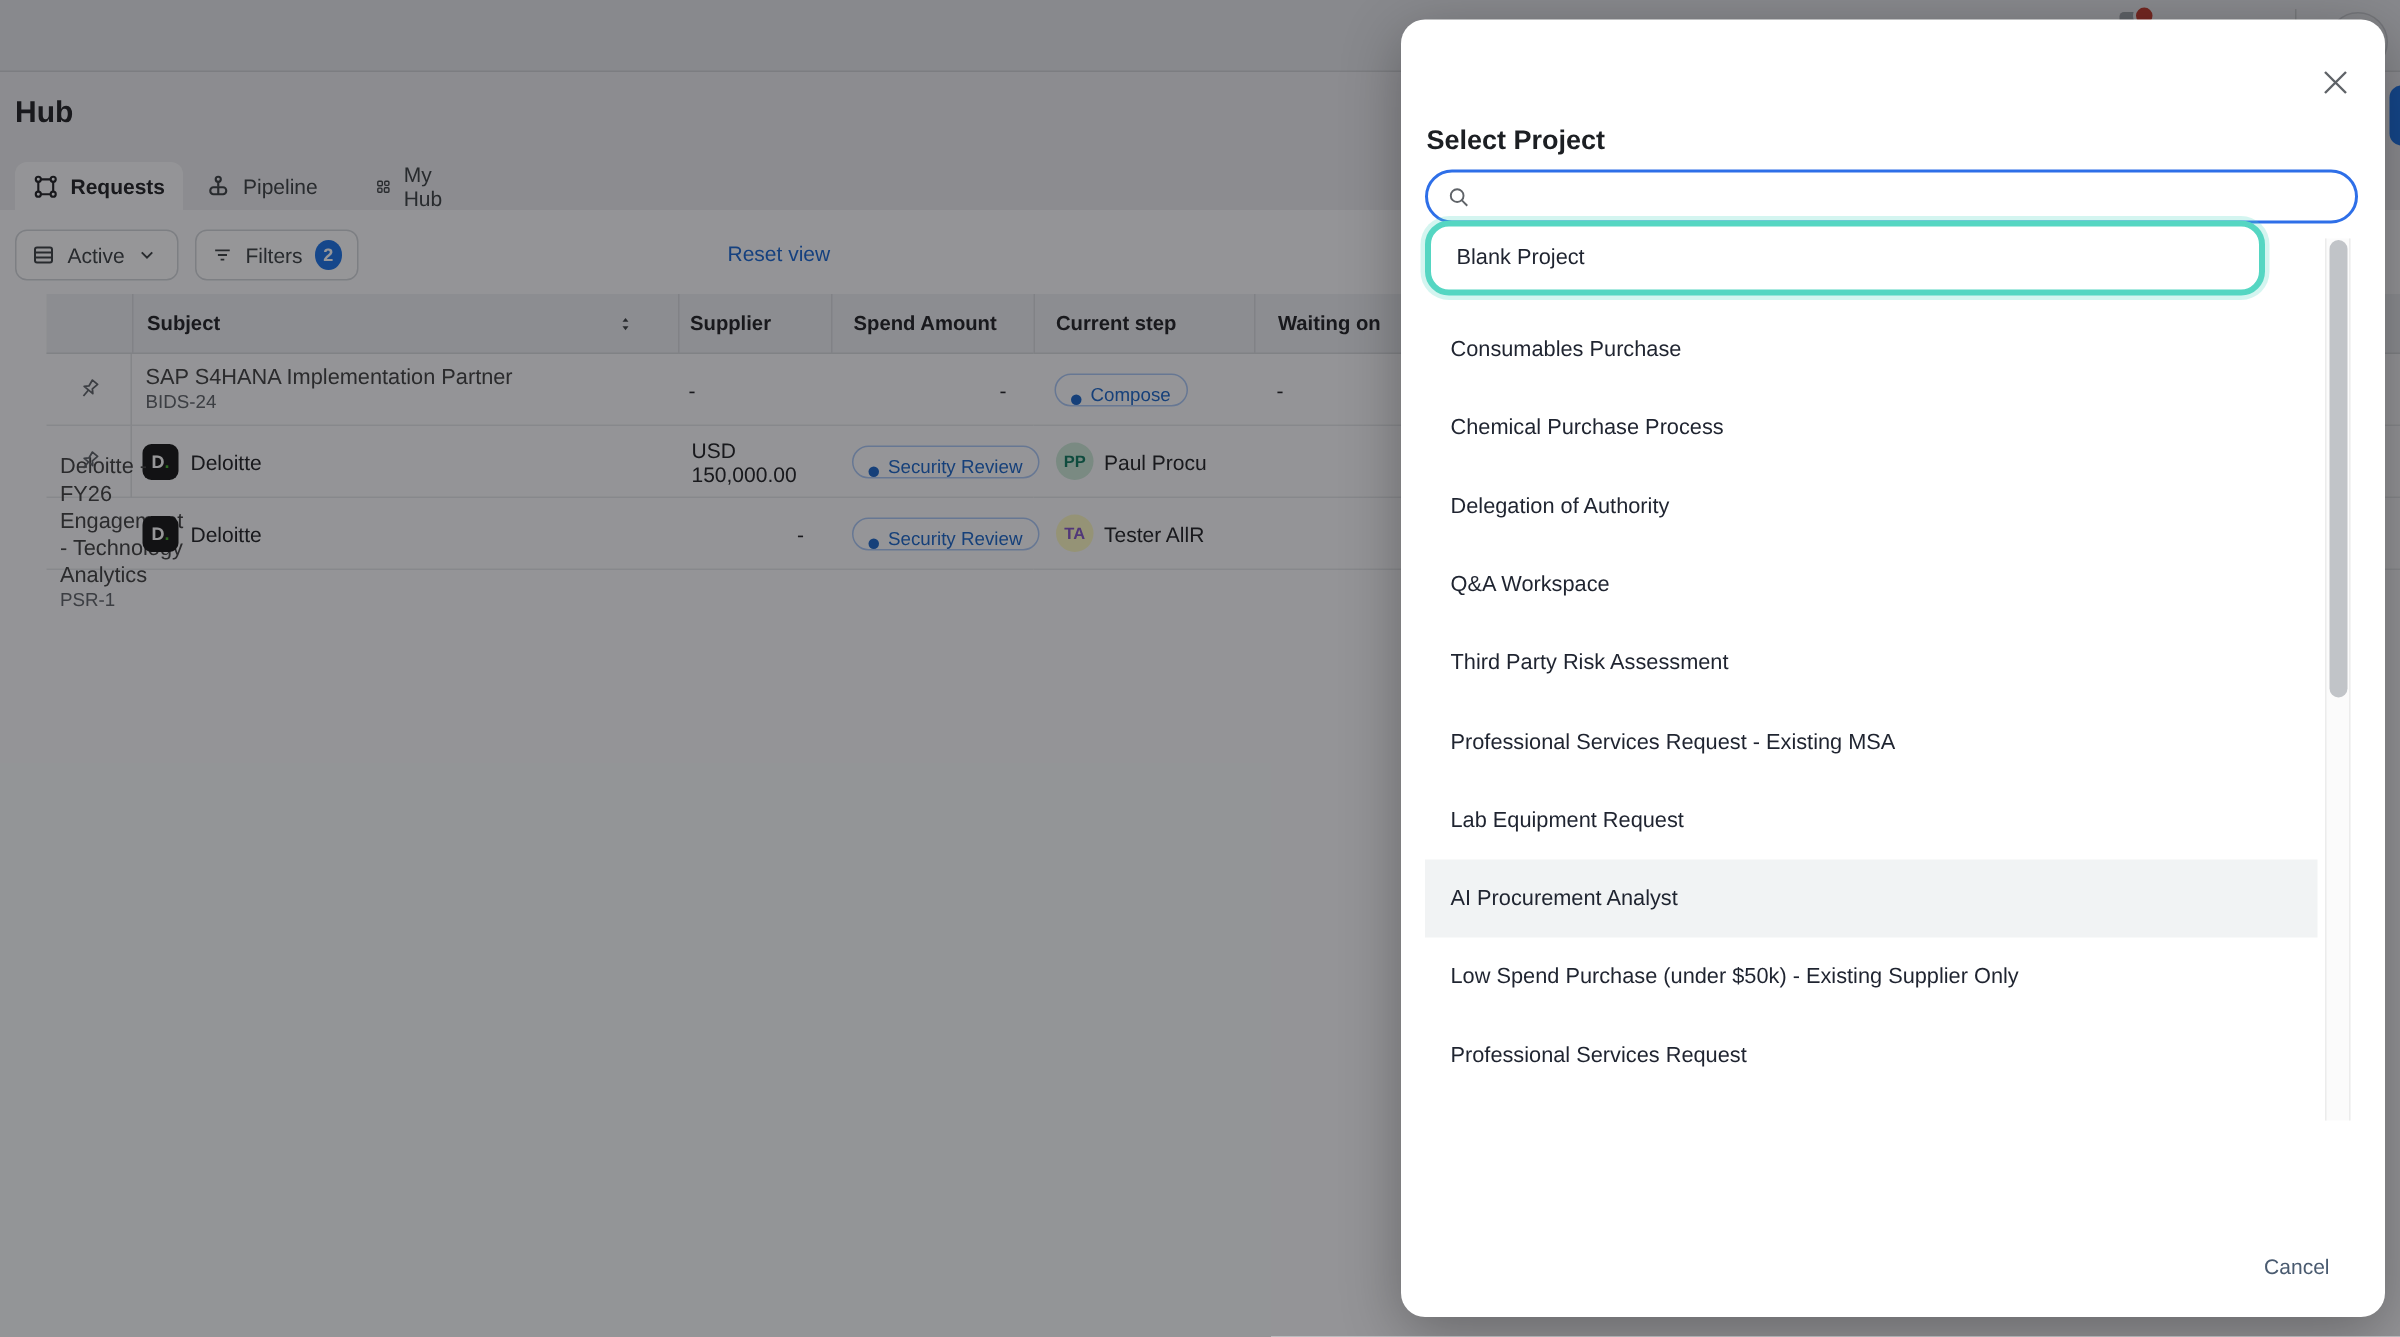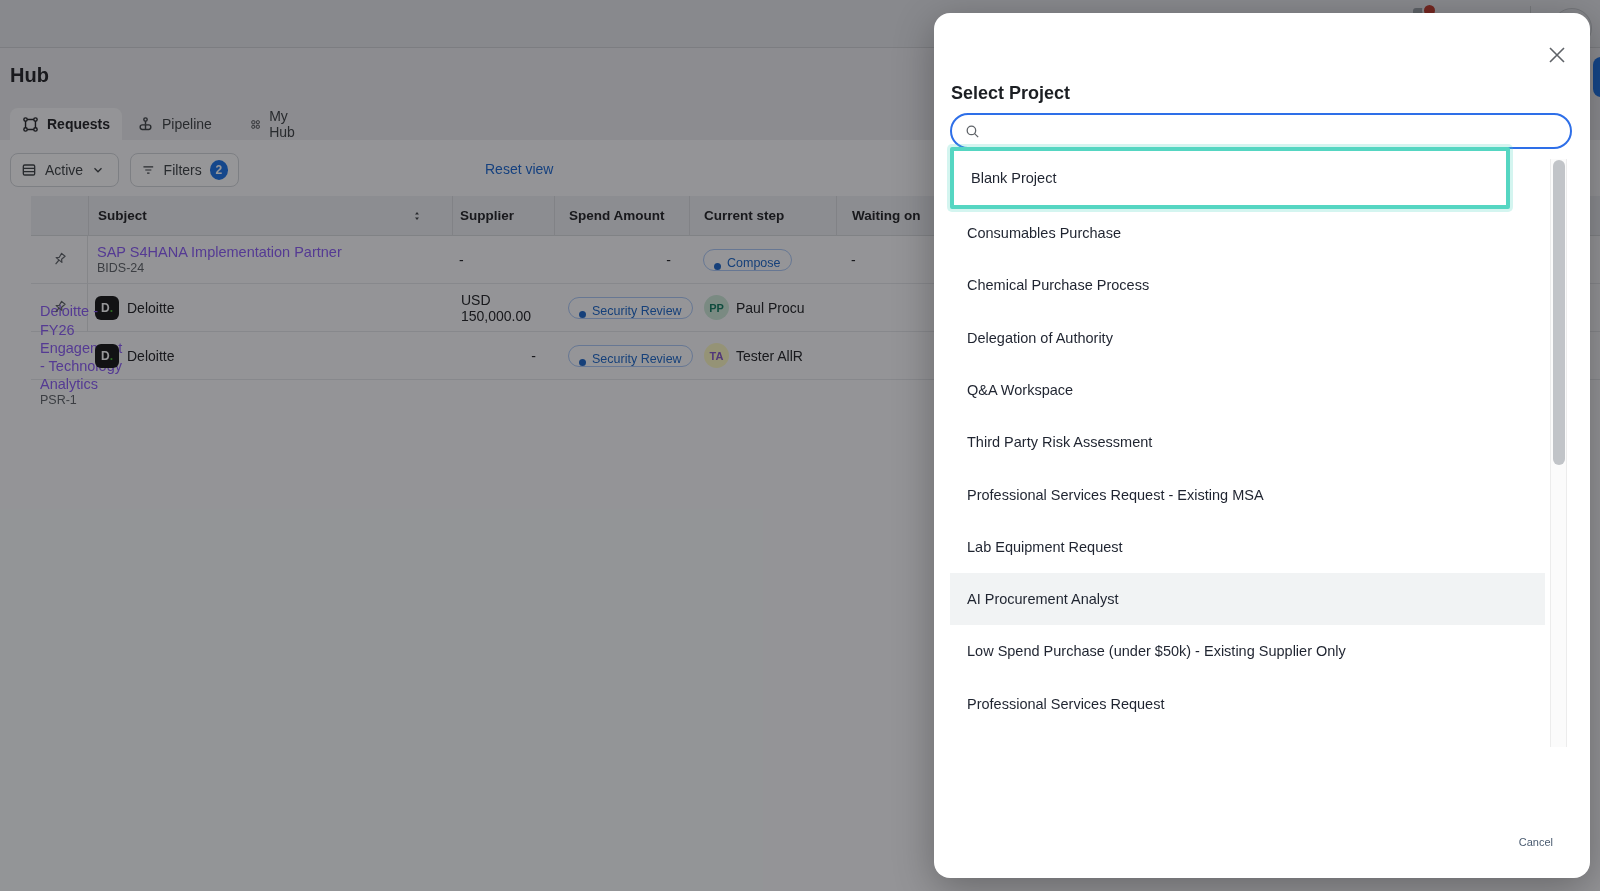--- a/index.html
+++ b/index.html
@@ -48,46 +48,46 @@
   .hcell.h-step { padding-left:14px; }
   .hcell.h-wait { padding-left:15px; }
   .hcell.h-frag { padding-left:4px; }
   .cell { height:48px; display:flex; align-items:center; font-size:14px; color:#202124; border-bottom:1px solid #e5e7ea; padding-left:9px; }
   .cell.c-pin { justify-content:center; padding-left:0; border-right:1px solid #e0e2e5; }
   .cell.c-supplier { padding-left:7px; gap:8px; }
   .cell.c-spend { justify-content:flex-end; padding-right:18px; }
   .cell.c-step { padding-left:14px; }
   .cell.c-wait { padding-left:15px; gap:7px; }
   .subj-wrap { display:flex; flex-direction:column; justify-content:center; line-height:1.25; }
-  .subj-title { font-size:14.5px; color:#8b5cf6; }
+  .subj-title { font-size:14.5px; color:#404040; }
   .subj-id { font-size:12.5px; color:#5f6368; }
   .badge { display:inline-flex; align-items:flex-end; gap:6px; height:22px; border:1px solid #abc8f7; border-radius:11px; background:#fdfeff; padding:0 10px; font-size:12.5px; color:#1b66c9; white-space:nowrap; }
   .badge .dot { width:7px; height:7px; border-radius:50%; background:#1b66c9; }
   .logo-sq { width:24px; height:24px; border-radius:6px; background:#151515; color:#fff; font-weight:700; font-size:12px; display:flex; align-items:center; justify-content:center; }
   .logo-sq .gdot { color:#43b02a; }
   .av { width:25px; height:25px; border-radius:50%; font-size:11px; font-weight:700; display:flex; align-items:center; justify-content:center; }
   .av-pp { background:#cde9d8; color:#0f7b5f; }
   .av-ta { background:#fef9c3; color:#8456c8; }
   .frag-d { font-size:13.5px; font-weight:700; color:#3c4043; }
 
   
   .overlay { position:absolute; inset:0; background:rgba(15,17,20,0.44); }
 
   
   .modal { position:absolute; left:934px; top:13px; width:656px; height:865px; background:#ffffff; border-radius:16px; box-shadow:0 10px 40px rgba(0,0,0,0.3); }
   .modal-title { position:absolute; left:17px; top:41px; font-size:18px; font-weight:700; color:#1c1f23; }
   .modal-close { position:absolute; left:1545px; top:43px; width:24px; height:24px; cursor:pointer; }
   .modal-search { position:absolute; left:950px; top:113px; width:622px; height:36px; border:2px solid #2e6fe8; border-radius:18px; background:#fff; display:flex; align-items:center; gap:8px; padding:0 12px; }
   .modal-search input { border:none; outline:none; flex:1; font-size:14px; font-family:inherit; background:transparent; }
   .mitem { position:absolute; left:950px; width:595px; height:52px; display:flex; align-items:center; padding:0 17px; font-size:14.5px; color:#1f2430; cursor:pointer; }
-  .mitem--ring { height:62px; width:560px; background:#fff; border:4px solid #55d6c2; border-radius:2px; box-shadow:0 0 0 3px rgba(85,214,194,0.25); }
+  .mitem--ring { height:50px; width:560px; background:#fff; border:4px solid #55d6c2; border-radius:16px; box-shadow:0 0 0 3px rgba(85,214,194,0.25); }
   .mitem--hover { background:#f1f3f4; }
   .mscroll-track { position:absolute; left:1550px; top:159px; width:17px; height:588px; background:#fbfbfb; border-left:1px solid #ececec; border-right:1px solid #ececec; }
   .mscroll-thumb { position:absolute; left:1553px; top:160px; width:12px; height:305px; background:#c1c4c8; border-radius:6px; }
-  .modal-cancel { position:absolute; left:1477px; top:836px; width:76px; text-align:right; font-size:11px; color:#4a5b70; cursor:pointer; }
+  .modal-cancel { position:absolute; left:1477px; top:836px; width:76px; text-align:right; font-size:14px; color:#4a5b70; cursor:pointer; }
 
   .icon { display:block; }
 </style>
 </head>
 <body>
 
 <div class="screen">
 
   <div class="topbar">
     <div class="bell-frag"></div>

